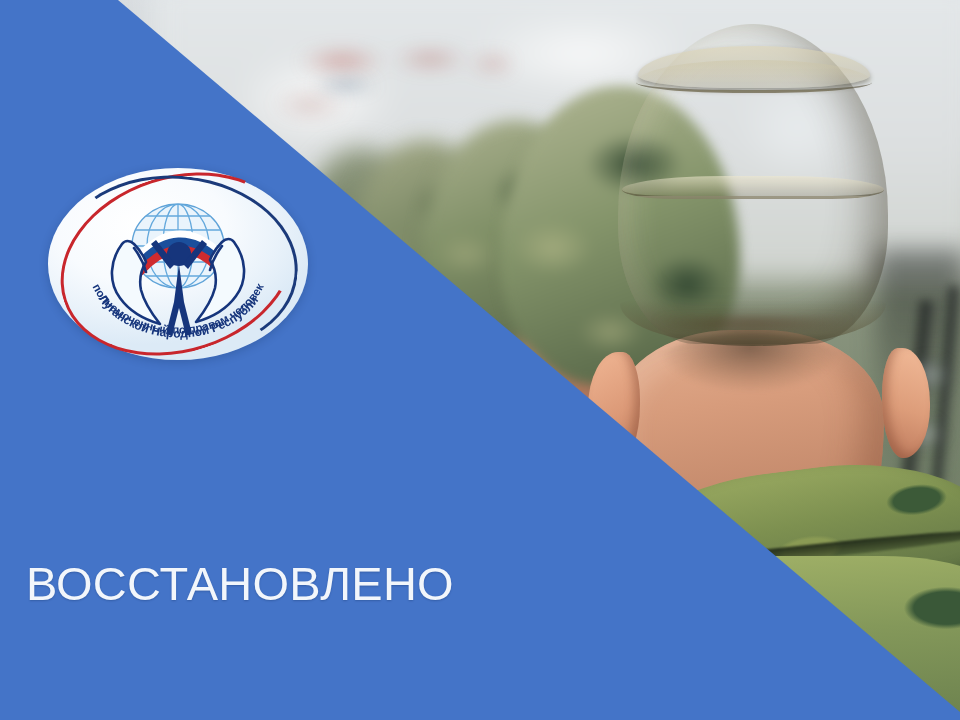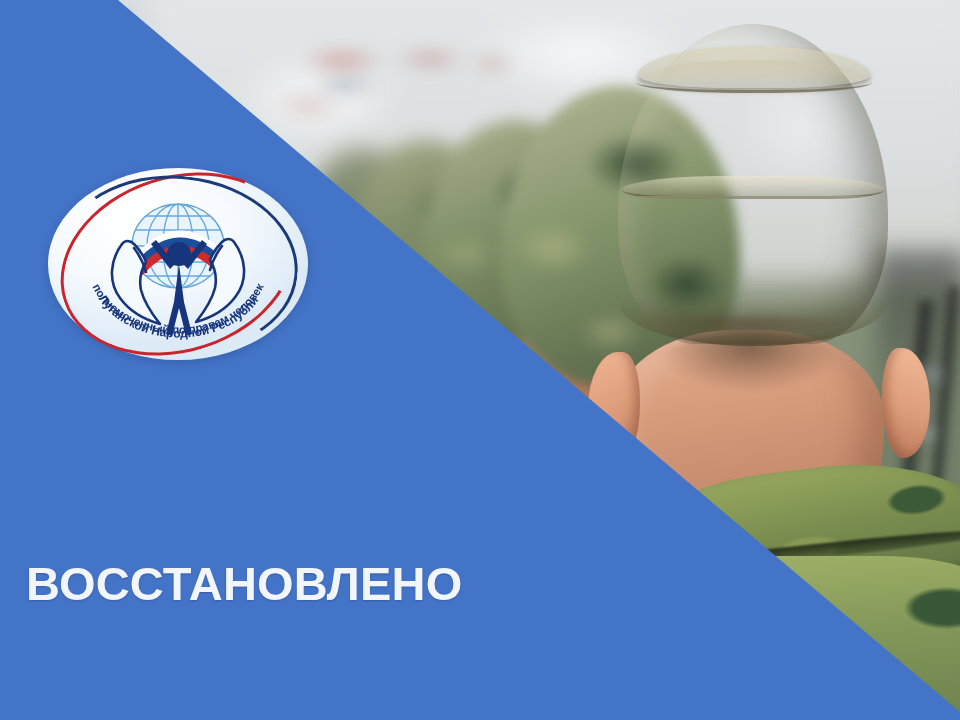--- a/index.html
+++ b/index.html
@@ -311,21 +311,21 @@
     width: 780px;
     color: #f2f6fb;
     font-size: 47px;
     line-height: 56px;
     letter-spacing: .2px;
     white-space: pre;
     text-shadow: 0 1px 2px rgba(16,38,86,.28);
   }
   #headline .hl {
     display: block;
-    font-weight: 700;
+    font-weight: 400;
   }
 </style>
 </head>
 <body>
 
 <div id="poster">
 
   <div id="photo">
     <div class="bg-haze"></div>
     <div class="bg-red-smudge"></div>

